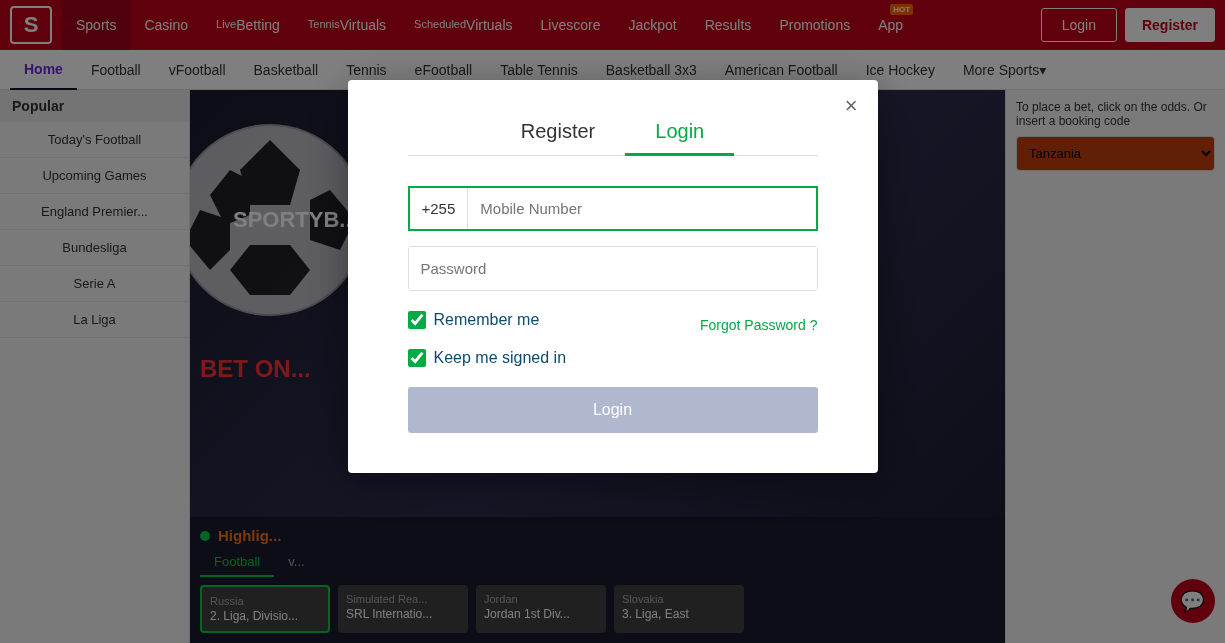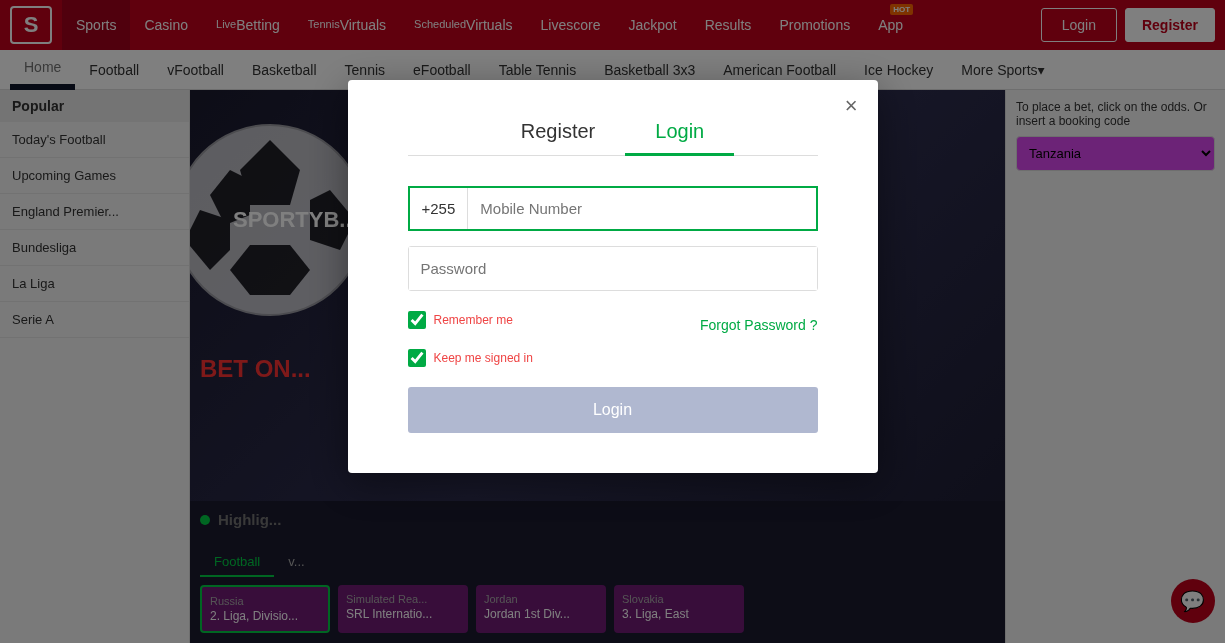--- a/index.html
+++ b/index.html
@@ -87,21 +87,21 @@
     .sub-nav-item {
       color: #333;
       padding: 0 14px;
       height: 40px;
       display: flex;
       align-items: center;
       font-size: 14px;
       cursor: pointer;
       white-space: nowrap;
     }
-    .sub-nav-item.active { color: #737373; border-bottom: 6px solid #0f172a; }
+    .sub-nav-item.active { color: #6d28d9; border-bottom: 2px solid #0f172a; font-weight: bold; }
     .more-sports { display: flex; align-items: center; }
 
     
     .main-content {
       display: flex;
       height: calc(643px - 90px);
       position: relative;
     }
 
     
@@ -118,20 +118,21 @@
       font-size: 14px;
       font-weight: bold;
       color: #333;
     }
     .sidebar-item {
       padding: 10px 12px;
       font-size: 13px;
       color: #333;
       cursor: pointer;
       border-bottom: 1px solid #e5e5e5;
+      text-align: center;
     }
 
     
     .bg-area {
       flex: 1;
       background: linear-gradient(135deg, #1a1a2e 0%, #2d2d4e 50%, #1a1a2e 100%);
       position: relative;
       overflow: hidden;
     }
     .soccer-ball {
@@ -158,27 +159,27 @@
     }
     .highlights-section {
       position: absolute;
       bottom: 0;
       left: 0;
       right: 0;
       background: #1a1a2e;
       padding: 10px;
     }
     .highlights-title {
-      color: #737373;
+      color: #f97316;
       font-size: 15px;
       font-weight: bold;
       display: flex;
       align-items: center;
       gap: 8px;
-      margin-bottom: 20px;
+      margin-bottom: 4px;
     }
     .green-dot {
       width: 10px;
       height: 10px;
       background: #00cc44;
       border-radius: 50%;
     }
     .highlights-tabs {
       display: flex;
       gap: 0;
@@ -193,21 +194,21 @@
     .highlight-tab.active {
       color: #00cc44;
       border-bottom: 2px solid #00cc44;
     }
     .match-cards {
       display: flex;
       gap: 8px;
       margin-top: 8px;
     }
     .match-card {
-      background: #701a75;
+      background: #404040;
       border-radius: 4px;
       padding: 8px;
       min-width: 130px;
       color: white;
     }
     .match-card.highlighted { border: 2px solid #00cc44; }
     .match-league { font-size: 11px; color: #aaa; margin-bottom: 2px; }
     .match-title { font-size: 12px; color: white; }
 
     
@@ -224,21 +225,21 @@
     .bet-info {
       font-size: 12px;
       color: #333;
     }
     .country-select {
       width: 100%;
       padding: 8px;
       border: 1px solid #ddd;
       border-radius: 4px;
       font-size: 13px;
-      background: #d946ef;
+      background: #c2410c;
     }
 
     
     .modal-overlay {
       position: absolute;
       top: -90px;
       left: 0;
       width: 100%;
       height: calc(100% + 90px);
       background: rgba(0,0,0,0.5);
@@ -328,22 +329,22 @@
       gap: 8px;
       margin-bottom: 10px;
     }
     .checkbox-row input[type="checkbox"] {
       width: 18px;
       height: 18px;
       accent-color: #00aa44;
       cursor: pointer;
     }
     .checkbox-label {
-      font-size: 12px;
-      color: #ef4444;
+      font-size: 16px;
+      color: #0c4a6e;
     }
     .forgot-row {
       display: flex;
       justify-content: space-between;
       align-items: center;
       margin-bottom: 10px;
     }
     .forgot-link {
       color: #00aa44;
       font-size: 14px;
@@ -489,24 +490,24 @@
     <div class="sidebar-item">
       <span>Upcoming Games</span>
     </div>
     <div class="sidebar-item">
       <span>England Premier...</span>
     </div>
     <div class="sidebar-item">
       <span>Bundesliga</span>
     </div>
     <div class="sidebar-item">
+      <span>Serie A</span>
+    </div>
+    <div class="sidebar-item">
       <span>La Liga</span>
-    </div>
-    <div class="sidebar-item">
-      <span>Serie A</span>
     </div>
   </div>
 
   <div class="bg-area">
 
     <svg class="soccer-ball" viewBox="0 0 200 200">
       <circle cx="100" cy="100" r="95" fill="white" stroke="#ccc" stroke-width="2"></circle>
       <polygon points="100,20 130,50 120,85 80,85 70,50" fill="#222"></polygon>
       <polygon points="160,70 185,100 170,130 140,120 140,80" fill="#222"></polygon>
       <polygon points="140,150 120,175 80,175 60,150 80,125 120,125" fill="#222"></polygon>

